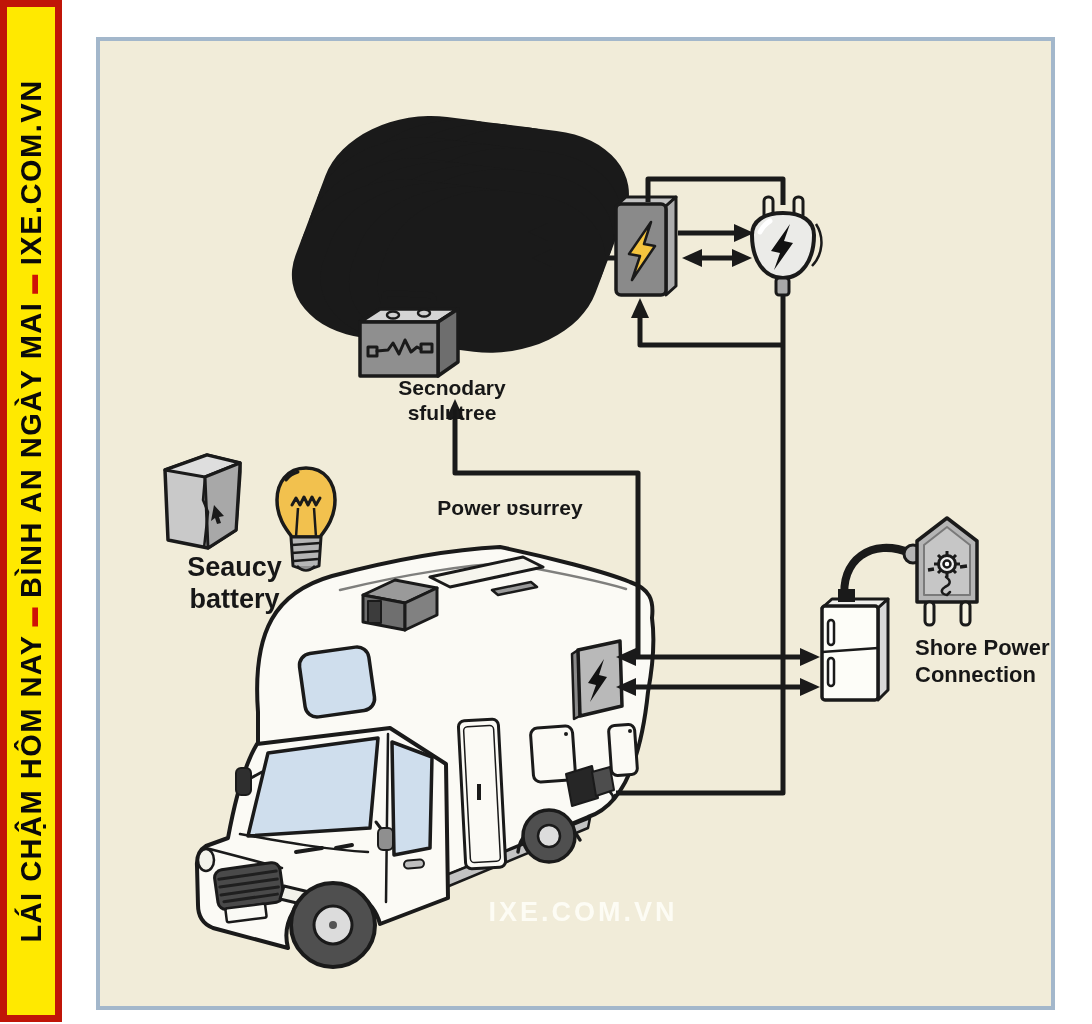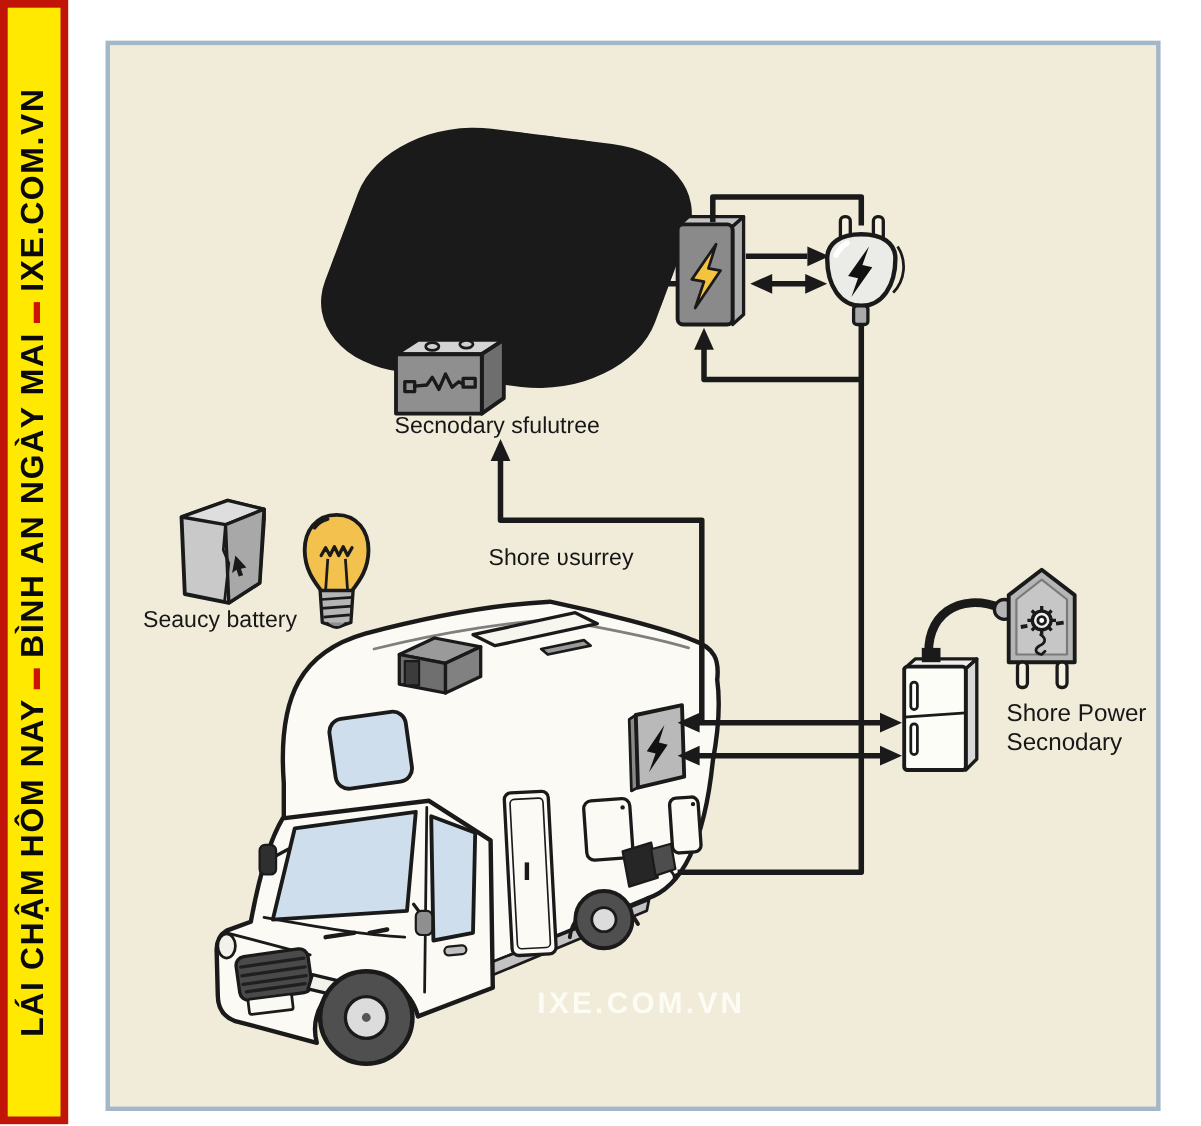--- a/index.html
+++ b/index.html
@@ -14,24 +14,24 @@
           background:#c01508;box-sizing:border-box;padding:7px;}
   .banner-inner{width:100%;height:100%;background:#ffe900;position:relative;}
   .banner-rot{position:absolute;left:50%;top:50%;
               transform:translate(-50%,-50%) rotate(-90deg);
               white-space:nowrap;font-weight:bold;font-size:29px;
               letter-spacing:1.5px;color:#0a0a0a;}
   .banner-rot .dash{color:#cf1206;font-size:19px;vertical-align:3px;padding:0 8px;}
   
   svg.diagram{position:absolute;left:0;top:0;}
   
-  .lbl{position:absolute;font-weight:normal;color:#171717;line-height:1.2;}
+  .lbl{position:absolute;font-weight:bold;color:#171717;line-height:1.2;}
   .lbl-secondary{left:352px;top:375px;width:200px;text-align:center;font-size:21px;}
   .lbl-source{left:420px;top:495px;width:180px;text-align:center;font-size:21px;}
-  .lbl-leisure{left:130px;top:551px;width:185px;font-size:21px;}
+  .lbl-leisure{left:142px;top:551px;width:185px;text-align:center;font-size:27px;}
   .lbl-shore{left:915px;top:634px;width:160px;text-align:left;font-size:22px;line-height:27px;}
   .watermark{position:absolute;left:468px;top:897px;width:230px;text-align:center;
              font-weight:bold;font-size:27px;letter-spacing:3px;
              color:rgba(255,255,250,0.82);}
 </style>
 </head>
 <body>
 
 <div class="stage">
 
@@ -246,25 +246,25 @@
       <path d="M634,657 L800,657"></path>
       <polygon points="616,657 636,648 636,666" fill="#1a1a1a" stroke="none"></polygon>
       <polygon points="820,657 800,648 800,666" fill="#1a1a1a" stroke="none"></polygon>
       <path d="M634,687 L800,687"></path>
       <polygon points="616,687 636,678 636,696" fill="#1a1a1a" stroke="none"></polygon>
       <polygon points="820,687 800,678 800,696" fill="#1a1a1a" stroke="none"></polygon>
     </g>
   </svg>
 
   <div class="lbl lbl-secondary">Secnodary sfulutree</div>
-  <div class="lbl lbl-source">Shore ʋsurrey</div>
+  <div class="lbl lbl-source">Power ʋsurrey</div>
   <div class="lbl lbl-leisure">Seaucy battery</div>
   <div class="lbl lbl-shore">
     <div>Shore Power</div>
-    <div>Secnodary</div>
+    <div>Connection</div>
   </div>
   <div class="watermark">IXE.COM.VN</div>
 
   <div class="banner">
     <div class="banner-inner">
       <div class="banner-rot">
         <span>LÁI CHẬM HÔM NAY</span><span class="dash">▬</span><span>BÌNH AN NGÀY MAI</span><span class="dash">▬</span><span>IXE.COM.VN</span>
       </div>
     </div>
   </div>

